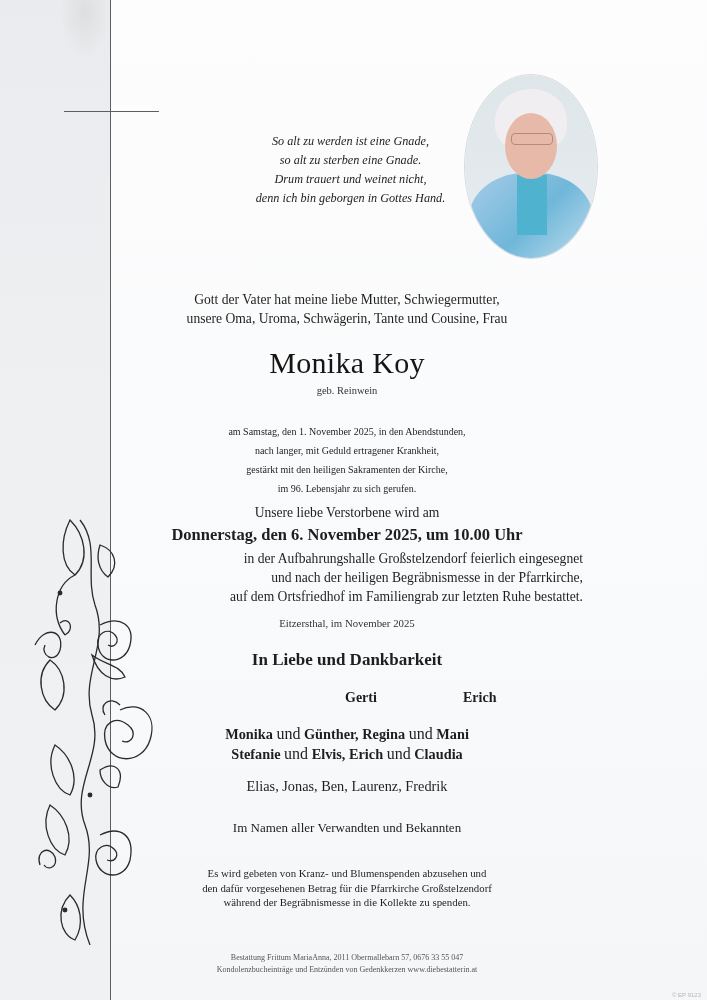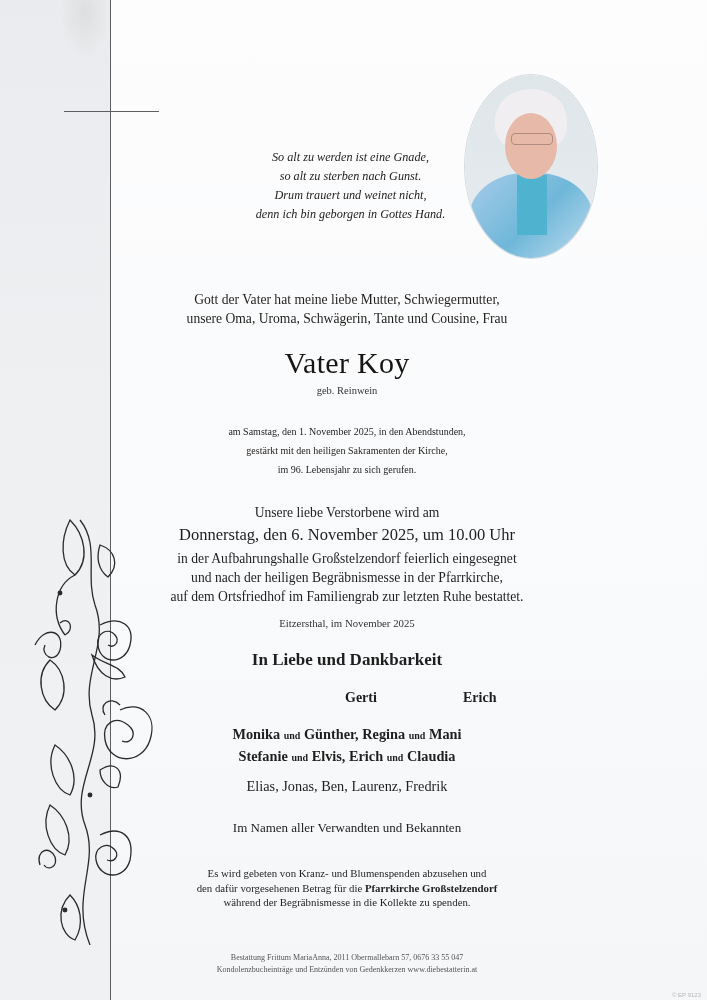--- a/index.html
+++ b/index.html
@@ -18,51 +18,51 @@
     background:radial-gradient(ellipse at 50% 20%, rgba(200,200,195,0.35), rgba(255,255,255,0) 70%);
   }
   .vline { position:absolute; left:110px; top:0; width:1px; height:1000px; background:#5e5e5e; }
   .hbar  { position:absolute; left:64px; top:111px; width:95px; height:1px; background:#5e5e5e; }
   .paper {
     position:absolute; left:111px; top:0; right:0; bottom:0;
     background:linear-gradient(180deg,#fdfdfe 0%,#f9fafb 60%,#f5f6f8 100%);
   }
   .center { position:absolute; left:111px; width:472px; text-align:center; }
   .poem {
-    position:absolute; left:228px; top:148px; width:245px; text-align:center;
+    position:absolute; left:228px; top:132px; width:245px; text-align:center;
     font-style:italic; font-size:12.2px; line-height:19px; color:#222;
   }
   .photo-frame {
     position:absolute; left:465px; top:75px; width:132px; height:183px;
     border-radius:50%; background:#fff; box-shadow:0 0 0 1px #d6dbe0;
     overflow:hidden;
   }
   .photo-frame .bg { position:absolute; inset:0; background:linear-gradient(180deg,#dfe6ea 0%,#e6ecef 100%); }
   .photo-frame .hair { position:absolute; left:30px; top:14px; width:72px; height:62px; border-radius:50% 50% 40% 40%; background:#f1eef2; }
   .photo-frame .face { position:absolute; left:40px; top:38px; width:52px; height:66px; border-radius:50%; background:#e7b9a8; }
   .photo-frame .glass { position:absolute; left:46px; top:58px; width:40px; height:10px; border:1px solid #b08c80; border-radius:4px; }
   .photo-frame .body { position:absolute; left:4px; top:98px; width:124px; height:100px; border-radius:45% 45% 0 0; background:linear-gradient(135deg,#a8cce9,#6fb7d9 50%,#cfe3f2); }
   .photo-frame .collar { position:absolute; left:52px; top:100px; width:30px; height:60px; background:#4fb2cf; transform:skewX(-8px); }
   .intro { top:290px; font-size:13.6px; line-height:19px; }
   .name  { top:345px; font-size:30px; line-height:36px; letter-spacing:0.3px; color:#151515; }
   .maiden{ top:385px; font-size:10.5px; color:#333; }
   .death { top:422px; font-size:10px; line-height:19px; }
   .funeral-intro { top:503px; font-size:13.6px; line-height:19px; }
-  .funeral-date  { top:524px; font-size:16.5px; font-weight:normal; line-height:22px; }
-  .funeral-text  { top:549px; font-size:13.6px; line-height:19px; }
+  .funeral-date  { top:524px; font-size:16.5px; font-weight:bold; line-height:22px; }
+  .funeral-text  { top:549px; font-size:13.6px; line-height:19px;text-align:right; }
   .place-date    { top:617px; font-size:10.8px; color:#333; }
   .gratitude     { top:649px; font-size:17px; font-weight:bold; line-height:22px; }
   .children { position:absolute; top:690px; left:111px; width:596px; font-size:14px; font-weight:bold; }
   .children span { position:absolute; }
   .couples { top:724px; font-size:14.3px; font-weight:bold; line-height:20px; }
-  .couples .und { font-weight:bold; font-size:10px; }
+  .couples .und { font-weight:normal; font-size:16px; }
   .grandkids { top:778px; font-size:14.3px; font-weight:normal; }
   .relatives { top:820px; font-size:13px;text-align:center; }
   .donation  { top:866px; font-size:10.8px; line-height:14.5px; }
-  .donation b { font-weight:bold; }
+  .donation b { font-weight:normal; }
   .footer    { top:952px; font-size:8px; line-height:11.5px; color:#555; }
   .code { position:absolute; right:6px; top:992px; font-size:6px; color:#b5b5b5; font-family:"Liberation Sans", sans-serif; }
   .ornament { position:absolute; left:30px; top:515px; width:130px; height:430px; }
 </style>
 </head>
 <body>
 
 <div class="left-band"></div>
 <div class="paper"></div>
 <div class="vline"></div>
@@ -84,44 +84,45 @@
   <path d="M20 290 C 10 310, 20 335, 35 340 C 45 322, 35 300, 20 290 Z"></path>
   <path d="M70 320 C 90 310, 105 320, 100 345 C 95 365, 70 365, 66 345 C 64 333, 76 326, 84 334 C 90 340, 85 348, 77 345"></path>
   <path d="M10 350 C 5 335, 20 330, 25 342 C 28 352, 18 356, 14 350"></path>
   <path d="M40 380 C 25 395, 30 420, 45 425 C 55 408, 50 390, 40 380 Z"></path>
   <circle cx="60" cy="280" r="1.8" fill="#2a2a2a"></circle>
   <circle cx="35" cy="395" r="1.8" fill="#2a2a2a"></circle>
 </svg>
 
 <div class="poem">
   <div>So alt zu werden ist eine Gnade,</div>
-  <div>so alt zu sterben nach Gunst.</div>
+  <div>so alt zu sterben eine Gnade.</div>
   <div>Drum trauert und weinet nicht,</div>
   <div>denn ich bin geborgen in Gottes Hand.</div>
 </div>
 
 <div class="photo-frame">
   <div class="bg"></div>
   <div class="body"></div>
   <div class="collar"></div>
   <div class="hair"></div>
   <div class="face"></div>
   <div class="glass"></div>
 </div>
 
 <div class="center intro">
   <div>Gott der Vater hat meine liebe Mutter, Schwiegermutter,</div>
   <div>unsere Oma, Uroma, Schwägerin, Tante und Cousine, Frau</div>
 </div>
 
-<div class="center name">Vater Koy</div>
+<div class="center name">Monika Koy</div>
 <div class="center maiden">geb. Reinwein</div>
 
 <div class="center death">
   <div>am Samstag, den 1. November 2025, in den Abendstunden,</div>
+  <div>nach langer, mit Geduld ertragener Krankheit,</div>
   <div>gestärkt mit den heiligen Sakramenten der Kirche,</div>
   <div>im 96. Lebensjahr zu sich gerufen.</div>
 </div>
 
 <div class="center funeral-intro">Unsere liebe Verstorbene wird am</div>
 <div class="center funeral-date">Donnerstag, den 6. November 2025, um 10.00 Uhr</div>
 <div class="center funeral-text">
   <div>in der Aufbahrungshalle Großstelzendorf feierlich eingesegnet</div>
   <div>und nach der heiligen Begräbnismesse in der Pfarrkirche,</div>
   <div>auf dem Ortsfriedhof im Familiengrab zur letzten Ruhe bestattet.</div>

